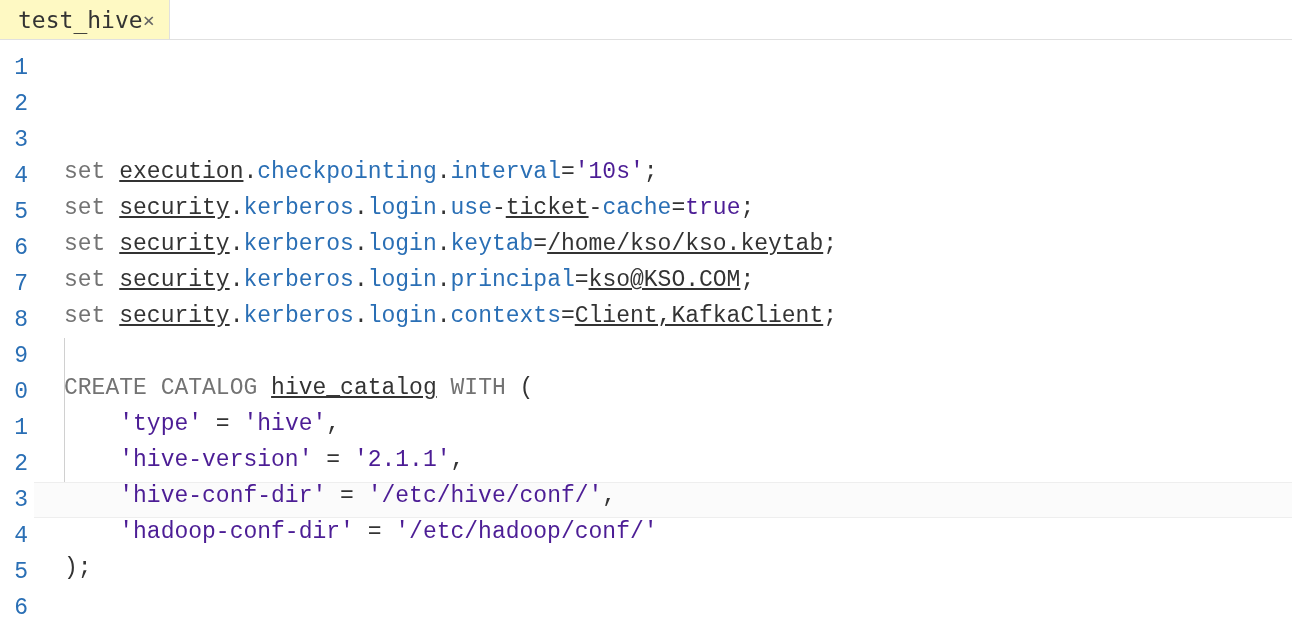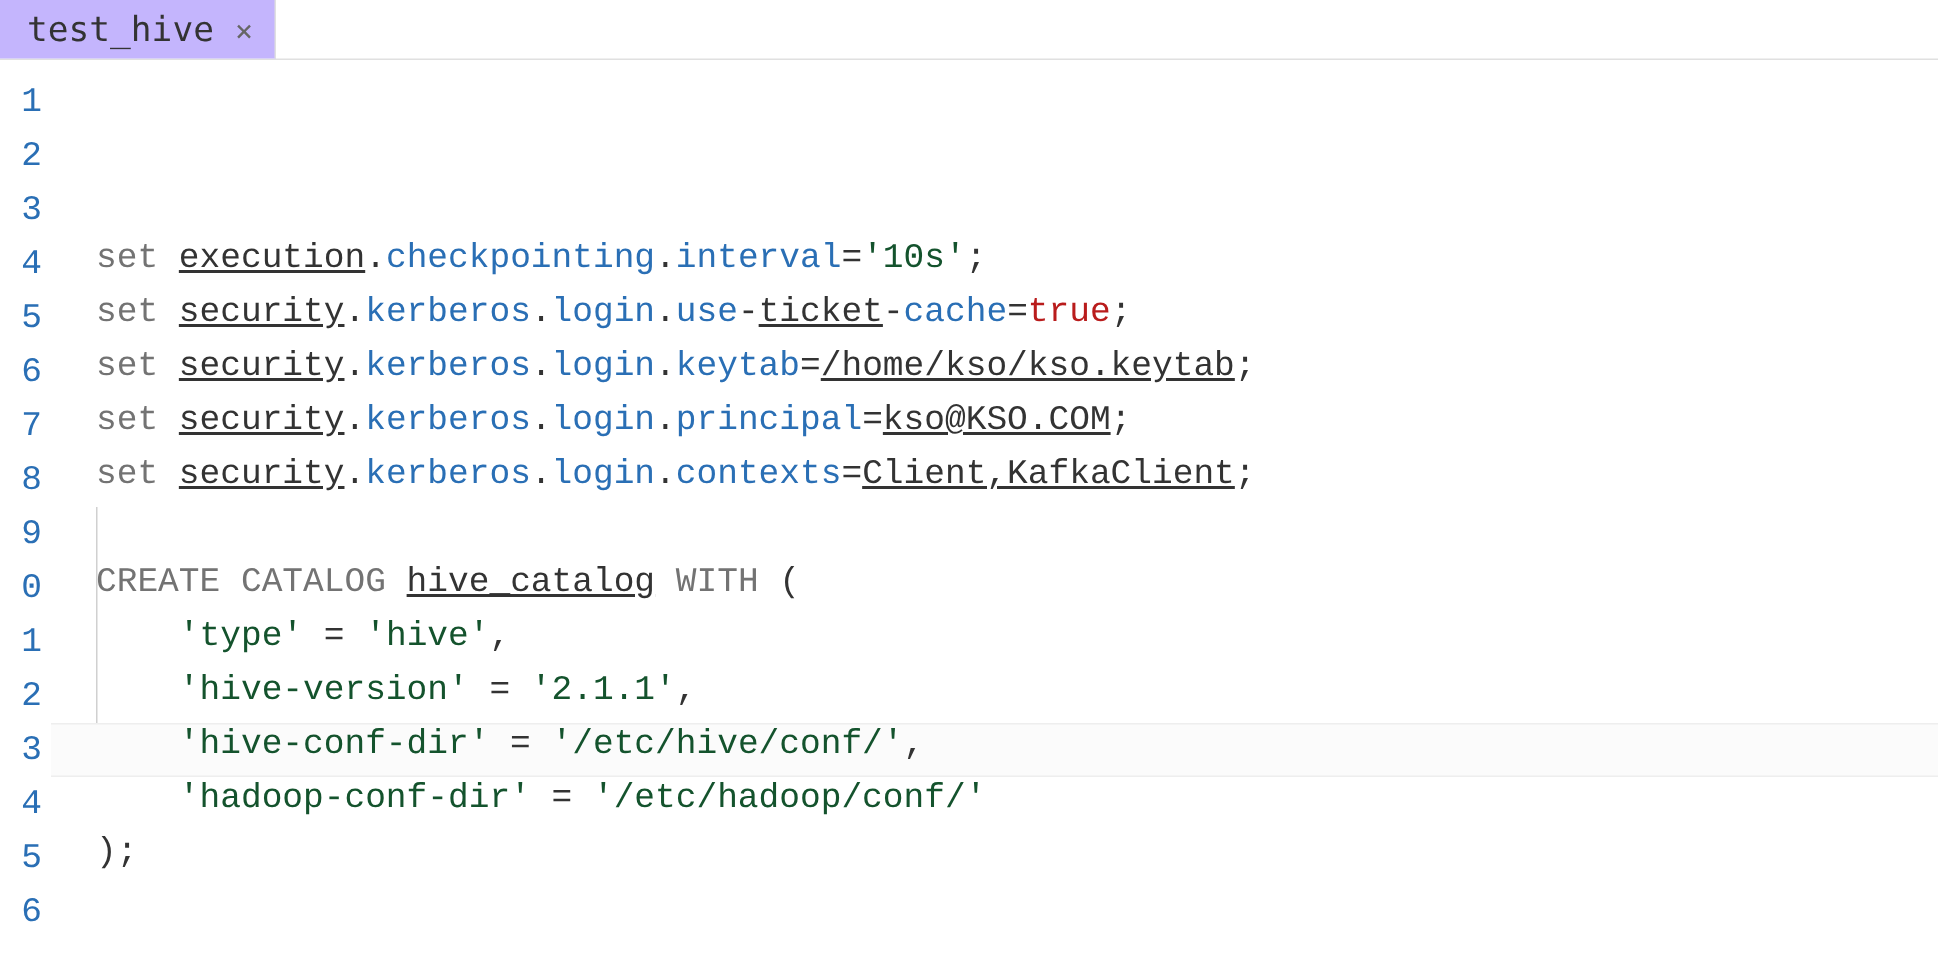--- a/index.html
+++ b/index.html
@@ -16,23 +16,22 @@
     display: flex;
     align-items: stretch;
     height: 40px;
     border-bottom: 1px solid #e0e0e0;
     background: #fff;
   }
   .tab {
     display: flex;
     align-items: center;
     padding: 0 14px 0 18px;
-    gap: 14px;
     border-right: 1px solid #e0e0e0;
-    background: #c4b5fd;
+    background: #fef9c3;
     font-family: "SF Mono", Menlo, Monaco, Consolas, monospace;
     font-size: 23px;
     color: #333;
     cursor: pointer;
   }
   .tab .close {
     font-size: 20px;
     color: #666;
     line-height: 1;
   }
@@ -83,22 +82,22 @@
     background: rgba(0,0,0,0.015);
     border-top: 1px solid #eeeeee;
     border-bottom: 1px solid #eeeeee;
     pointer-events: none;
   }
   .kw   { color: #737373; }
   .name { color: #333333; text-decoration: underline; }
   .dot  { color: #333333; }
   .id   { color: #2a6fb5; font-family: Liberation Mono, monospace; }
   .op   { color: #333333; }
-  .str  { color: #14532d; }
-  .bool { color: #b91c1c; }
+  .str  { color: #4c1d95; }
+  .bool { color: #4c1d95; }
   .punc { color: #333333; }
 </style>
 </head>
 <body>
 
 <div class="tabbar">
   <div class="tab">
     <span>test_hive</span>
     <span class="close">×</span>
   </div>

